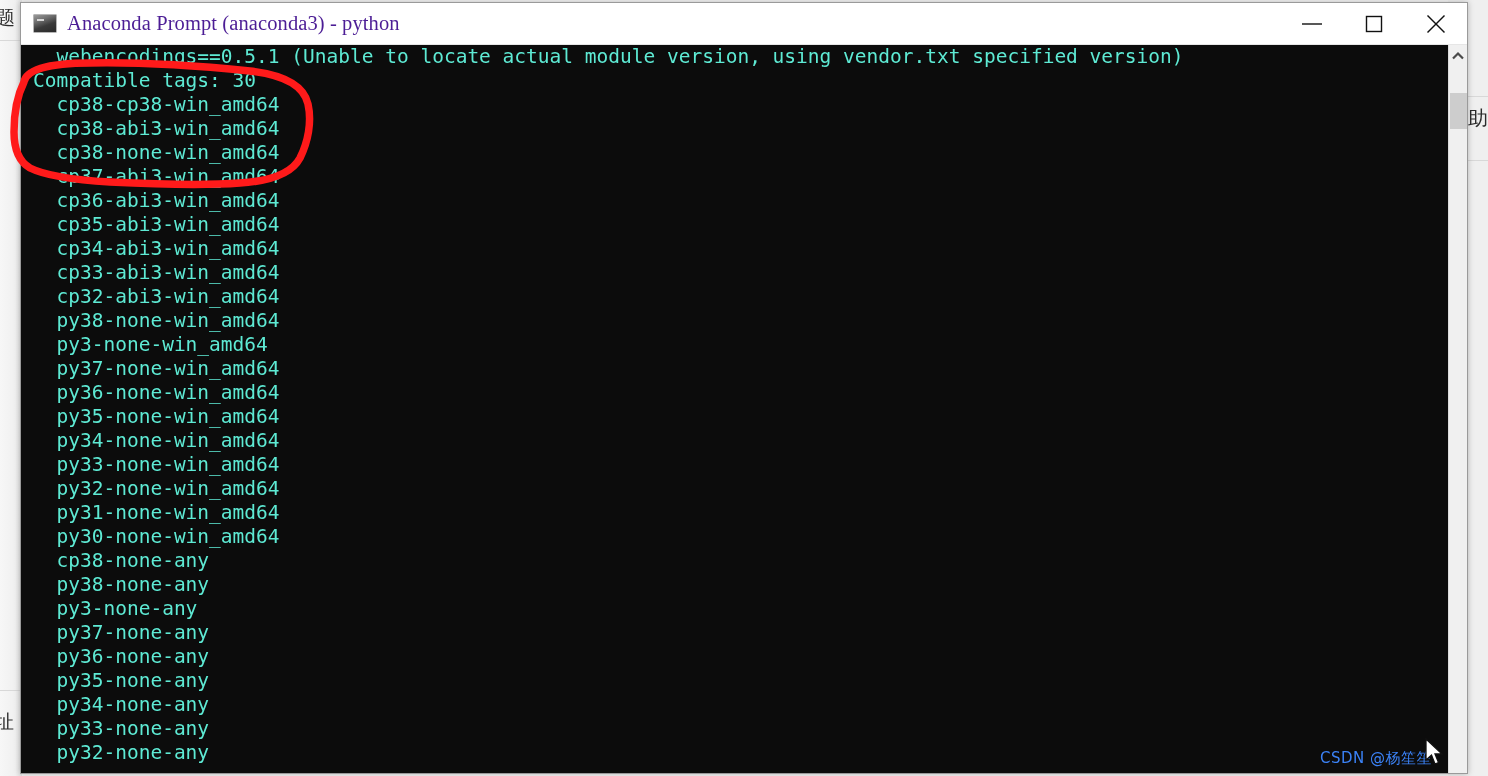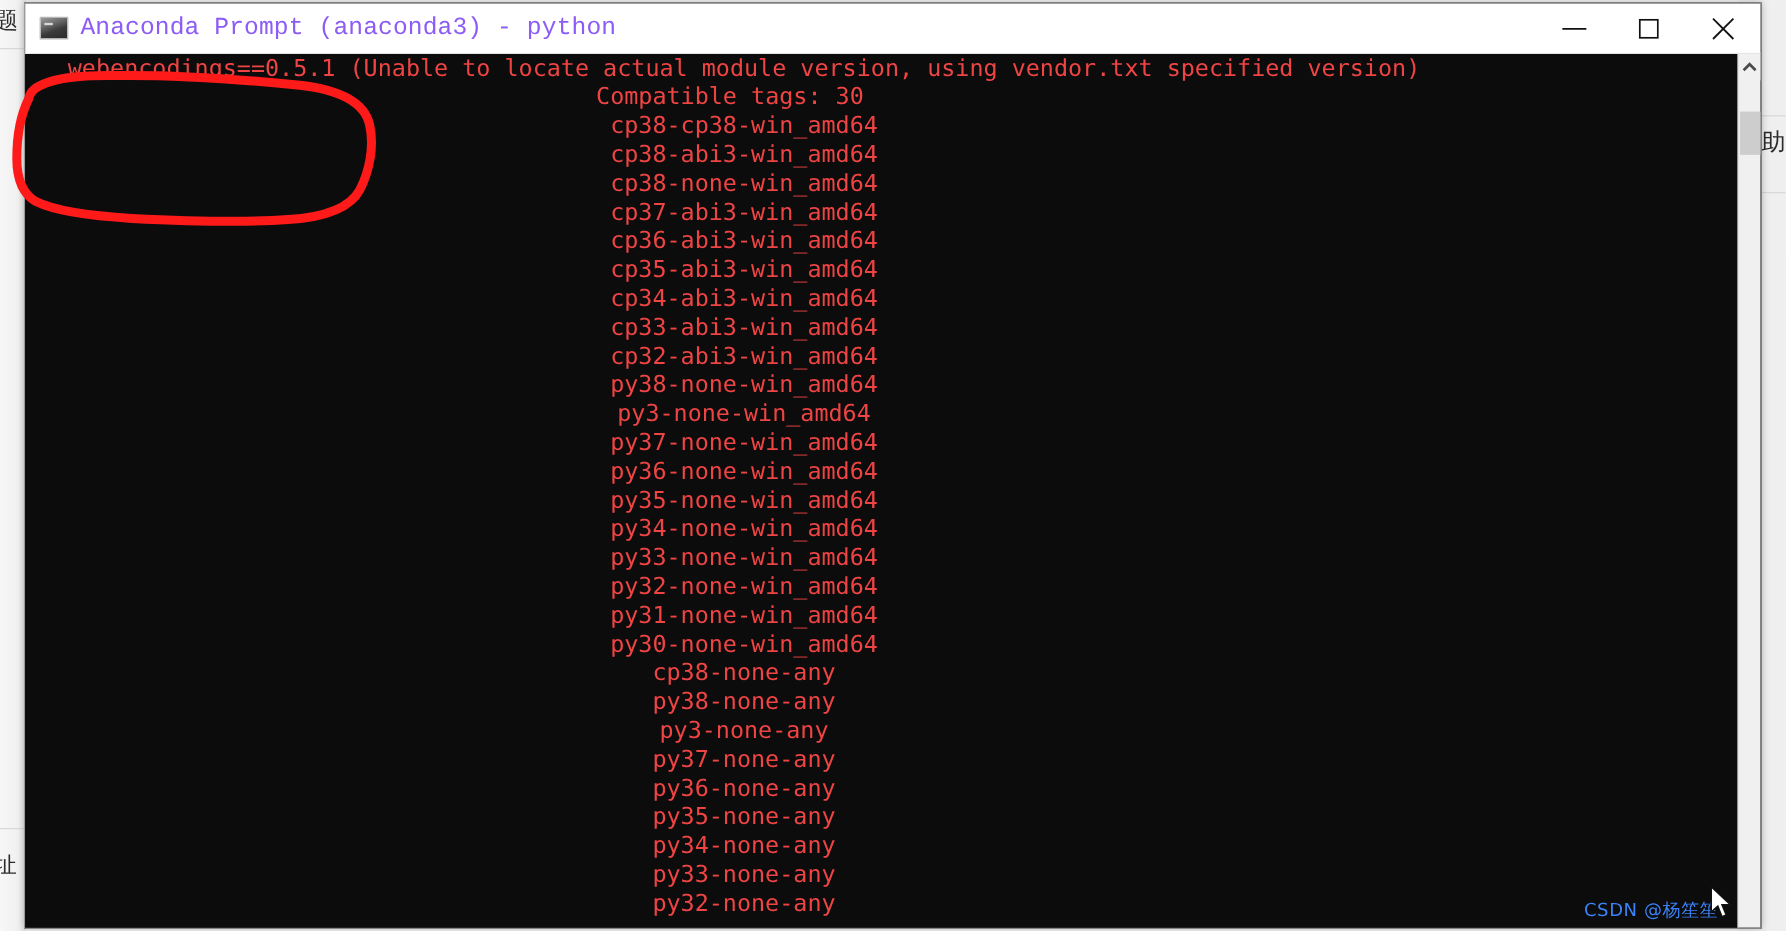--- a/index.html
+++ b/index.html
@@ -98,23 +98,23 @@
     flex: 0 0 auto;
   }
   .title-icon::after {
     content: "";
     position: absolute;
     left: 3px; top: 4px;
     width: 7px; height: 2px;
     background: #d7d7d7;
   }
   .title-text {
-    font-family: Liberation Mono, monospace;
+    font-family: Liberation Serif, serif;
     font-size: 20.5px;
-    color: #8b5cf6;
+    color: #4c1d95;
     letter-spacing: 0.1px;
     white-space: nowrap;
   }
   .title-spacer { flex: 1 1 auto; }
 
   .win-btn {
     width: 62px;
     height: 41px;
     display: flex;
     align-items: center;
@@ -133,24 +133,23 @@
     background: #0c0c0c;
     overflow: hidden;
   }
   .console-text {
     position: absolute;
     left: 12px;
     top: 0px;
     font-family: "DejaVu Sans Mono", "Liberation Mono", monospace;
     font-size: 19.5px;
     line-height: 24px;
-    color: #ef4444;
+    color: #5eead4;
     white-space: pre;
     letter-spacing: 0px;
-    text-align: center;
   }
   .console-line {
     height: 24px;
     white-space: pre;
   }
 
   
   .scrollbar {
     position: absolute;
     right: 0;

